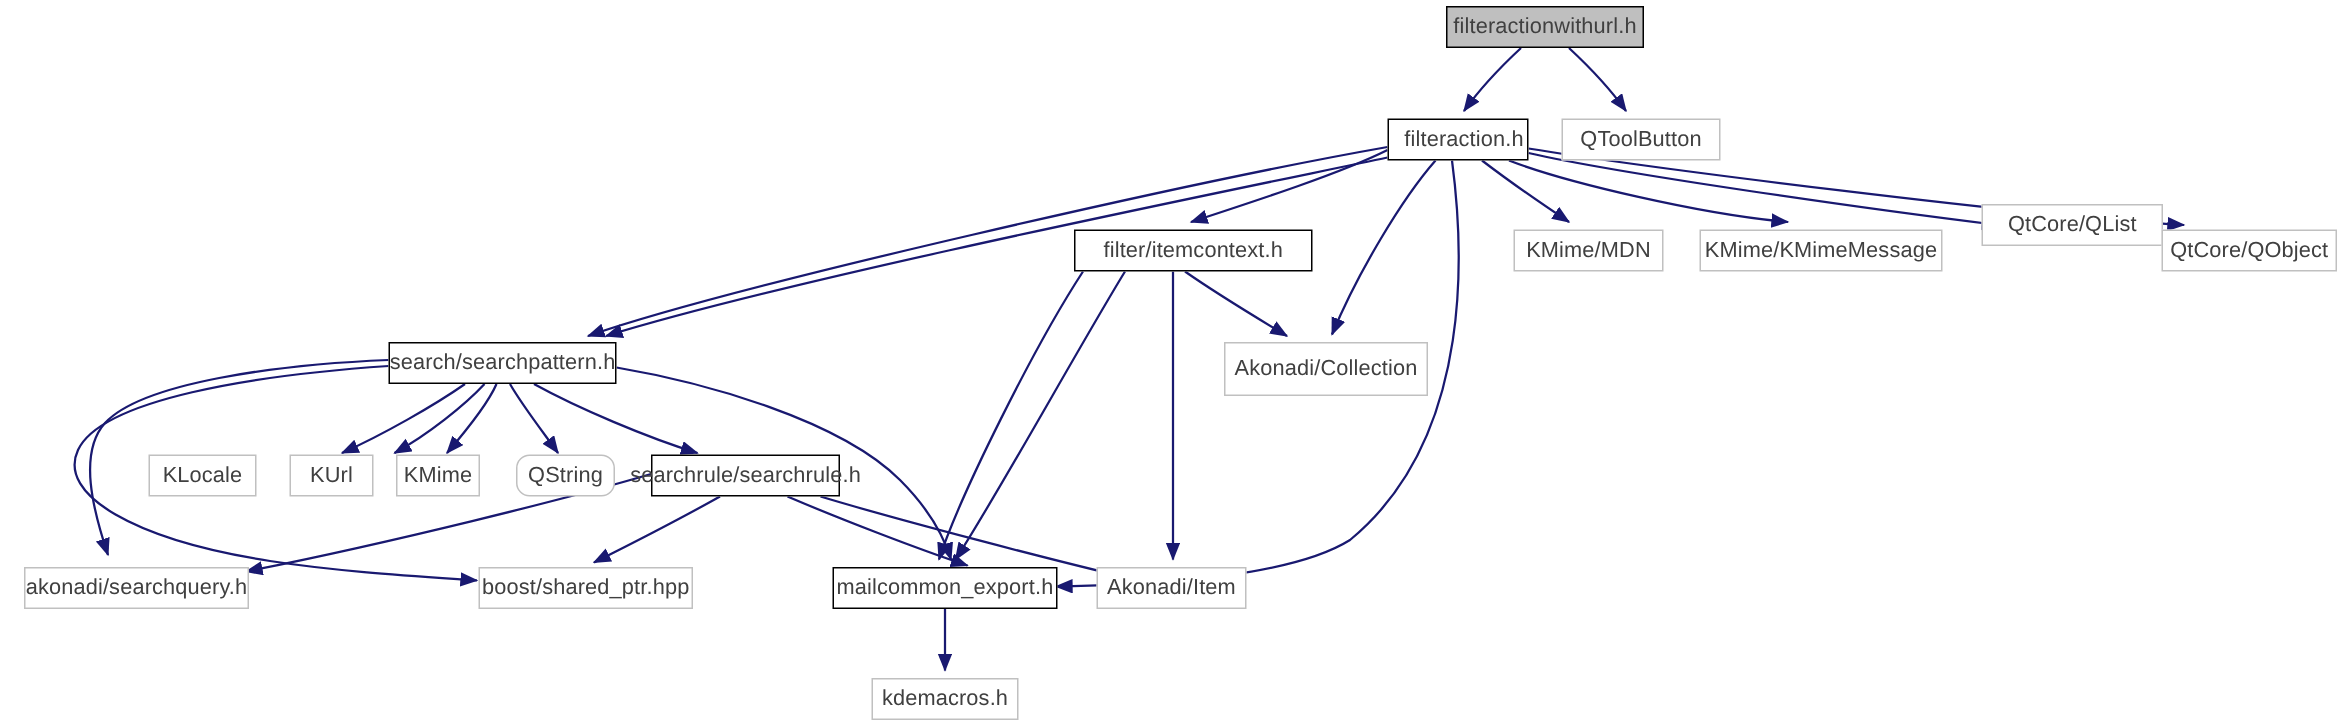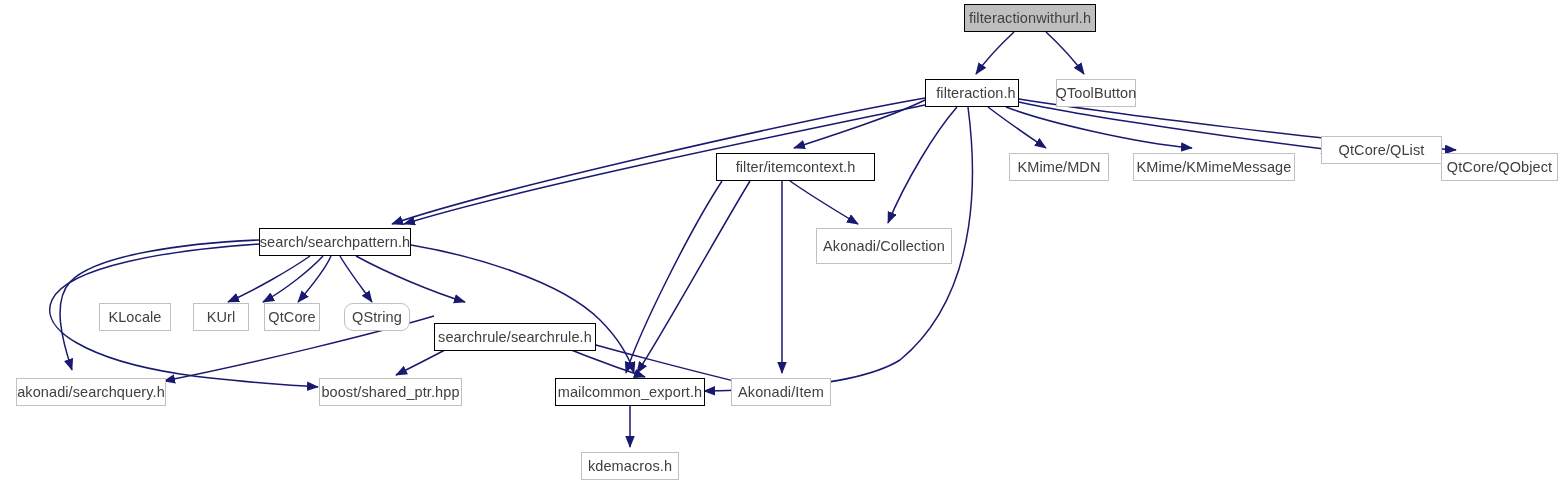--- a/index.html
+++ b/index.html
@@ -88,21 +88,21 @@
         <path d="M630,406 C630,420 630,434 630,447" fill="none" stroke="#191970" stroke-width="1.5" marker-end="url(#arrowhead)"></path>
       </g>
   </svg>
   <div id="node-layer">
       <div class="node-box root" style="left: 964px; top: 4px; width: 132px; height: 28px;">
         <span class="node-label">filteractionwithurl.h</span>
       </div>
       <div class="node-box strong" style="left: 925px; top: 79px; width: 94px; height: 28px; padding-left: 8px;">
         <span class="node-label">filteraction.h</span>
       </div>
-      <div class="node-box" style="left: 1041px; top: 79px; width: 80px; height: 28px; margin-left: 15px;">
+      <div class="node-box" style="left: 1041px; top: 79px; width: 106px; height: 28px;">
         <span class="node-label">QToolButton</span>
       </div>
       <div class="node-box strong" style="left: 716px; top: 153px; width: 159px; height: 28px;">
         <span class="node-label">filter/itemcontext.h</span>
       </div>
       <div class="node-box" style="left: 1009px; top: 153px; width: 100px; height: 28px;">
         <span class="node-label">KMime/MDN</span>
       </div>
       <div class="node-box" style="left: 1133px; top: 153px; width: 162px; height: 28px;">
         <span class="node-label">KMime/KMimeMessage</span>
@@ -119,26 +119,26 @@
       <div class="node-box" style="left: 816px; top: 228px; width: 136px; height: 36px;">
         <span class="node-label">Akonadi/Collection</span>
       </div>
       <div class="node-box" style="left: 99px; top: 303px; width: 72px; height: 28px;">
         <span class="node-label">KLocale</span>
       </div>
       <div class="node-box" style="left: 193px; top: 303px; width: 56px; height: 28px;">
         <span class="node-label">KUrl</span>
       </div>
       <div class="node-box" style="left: 264px; top: 303px; width: 56px; height: 28px;">
-        <span class="node-label">QtCore</span>
+        <span class="node-label">KMime</span>
       </div>
       <div class="node-box" style="left: 344px; top: 303px; width: 66px; height: 28px; border-radius: 9px;">
         <span class="node-label">QString</span>
       </div>
-      <div class="node-box strong" style="left: 434px; top: 303px; width: 162px; height: 28px; margin-top: 20px;">
+      <div class="node-box strong" style="left: 434px; top: 303px; width: 126px; height: 28px;">
         <span class="node-label">searchrule/searchrule.h</span>
       </div>
       <div class="node-box" style="left: 16px; top: 378px; width: 150px; height: 28px;">
         <span class="node-label">akonadi/searchquery.h</span>
       </div>
       <div class="node-box" style="left: 319px; top: 378px; width: 143px; height: 28px;">
         <span class="node-label">boost/shared_ptr.hpp</span>
       </div>
       <div class="node-box strong" style="left: 555px; top: 378px; width: 150px; height: 28px;">
         <span class="node-label">mailcommon_export.h</span>

